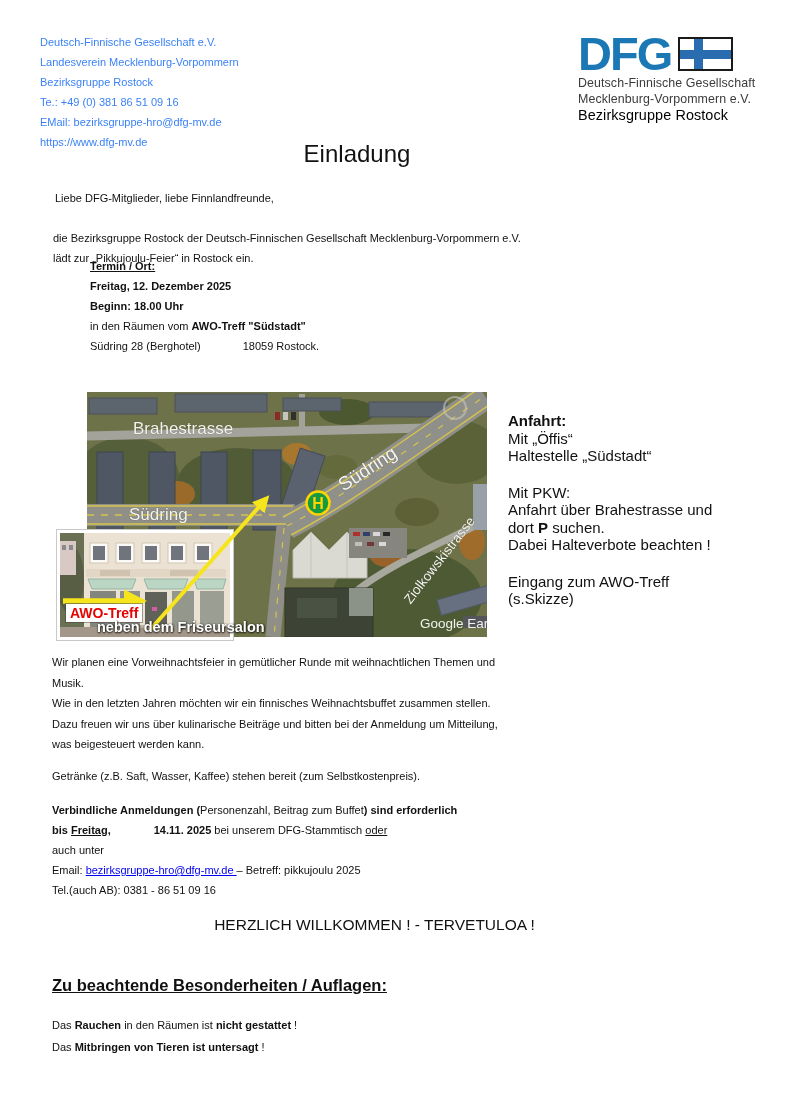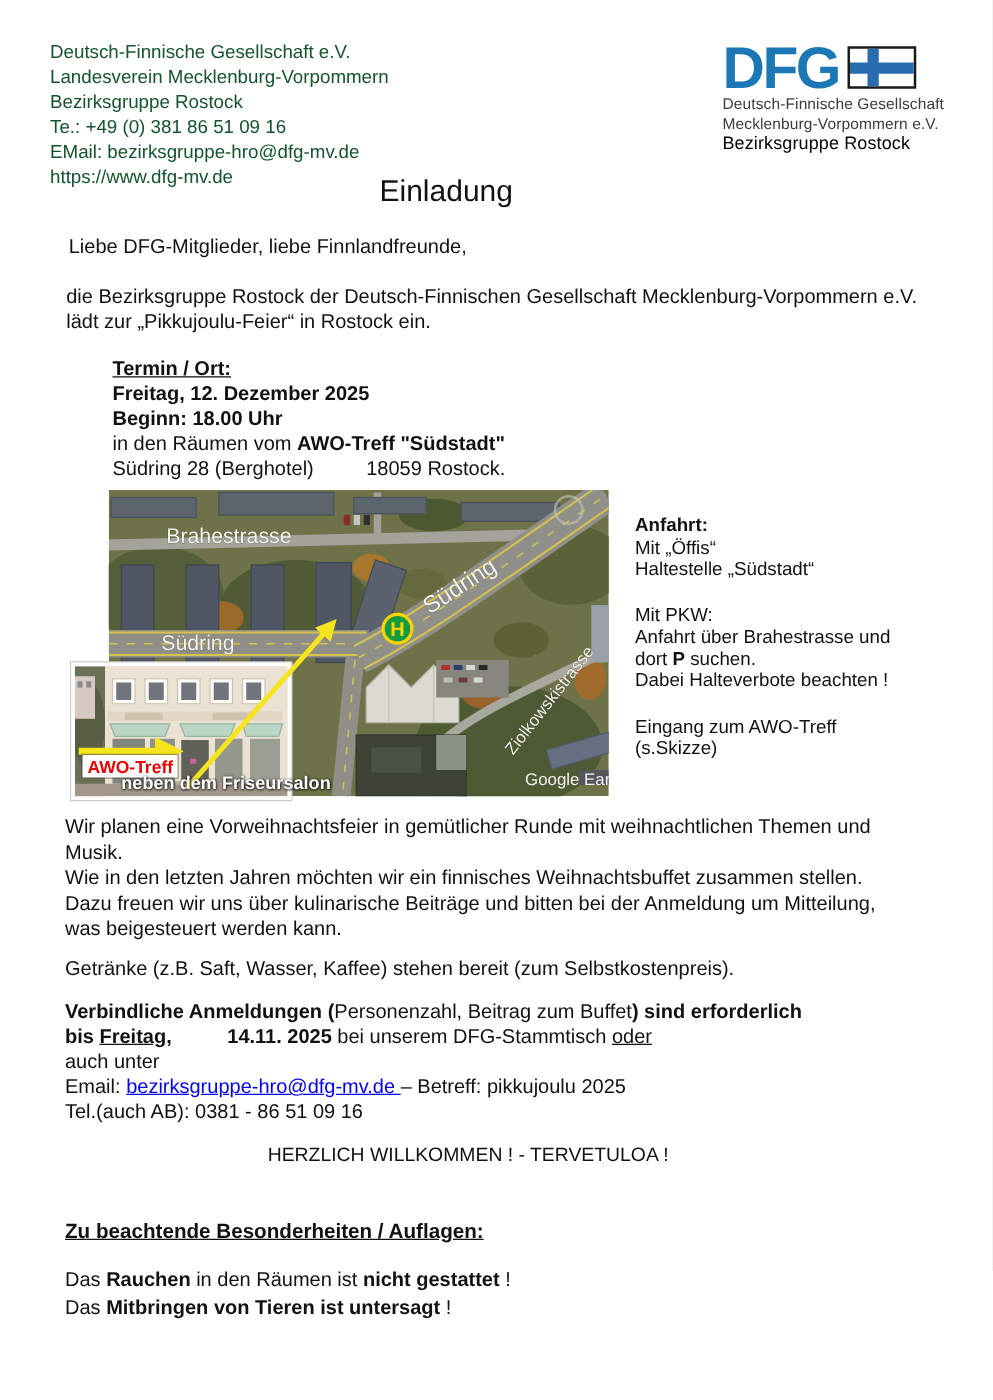--- a/index.html
+++ b/index.html
@@ -2,36 +2,36 @@
 <html><head>
 <meta charset="utf-8">
 <style>
   html,body{margin:0;padding:0;background:#e9e9e9;}
   #page{
     position:relative;width:794px;height:1120px;margin:0 auto;background:#ffffff;
     font-family:"Liberation Sans","DejaVu Sans",sans-serif;color:#111;overflow:hidden;
   }
   .abs{position:absolute;}
   
-  .contact{left:40px;top:32px;font-size:15px;line-height:20px;color:#14532d;}
+  .contact{left:40px;top:32px;font-size:11px;line-height:20px;color:#3b82f6;}
   .logo{left:578px;top:34px;width:190px;}
   .logo-row{display:flex;align-items:flex-start;gap:7px;}
   .dfg-text{font-size:47px;font-weight:bold;color:#1c78b5;line-height:0.86;letter-spacing:-2px;}
   .flag{position:relative;width:55px;height:34px;background:#fff;border:2px solid #1a1a1a;box-sizing:border-box;margin-top:3px;}
   .flag .bar-h{position:absolute;left:0;top:11px;width:100%;height:9px;background:#2a6cb0;}
   .flag .bar-v{position:absolute;left:14px;top:0;width:9px;height:100%;background:#2a6cb0;}
   .logo-sub{margin-top:3px;font-size:12.4px;line-height:12.8px;color:#3b3b3b;letter-spacing:0.1px;}
   .logo-sub3{font-size:14.4px;line-height:16px;color:#000;margin-top:1px;}
   
   .title{left:52px;top:140px;width:610px;text-align:center;font-size:24px;font-weight:normal;}
   
-  .t15{font-size:16px;line-height:20px;}
+  .t15{font-size:11px;line-height:20px;}
   .salutation{left:55px;top:188px;}
   .intro{left:53px;top:228px;}
-  .event{left:90px;top:286px;}
+  .event{left:90px;top:256px;}
   
   .map-wrap{left:87px;top:392px;width:400px;height:245px;z-index:1;}
   .inset{left:57px;top:530px;width:170px;height:104px;border:3px solid #fff;box-shadow:0 0 0 1px #c9c9c9;z-index:2;background:#ece2d4;}
   .arrow-layer{left:40px;top:392px;width:470px;height:256px;z-index:3;pointer-events:none;}
   .awo-label{left:66px;top:604px;z-index:4;background:#ffffff;color:#e60300;font-weight:bold;font-size:14px;padding:1px 4px;box-shadow:0 0 0 1px rgba(60,60,60,.45);}
   .inset-caption{left:97px;top:619px;z-index:4;color:#fff;font-weight:bold;font-size:14.5px;text-shadow:0 1px 2px rgba(0,0,0,.85),1px 0 2px rgba(0,0,0,.6);}
   .directions{left:508px;top:412px;width:240px;font-size:15px;line-height:17.5px;}
   .directions .blank{height:19px;}
   
   .para1{left:52px;top:652px;width:710px;line-height:20.5px;}

